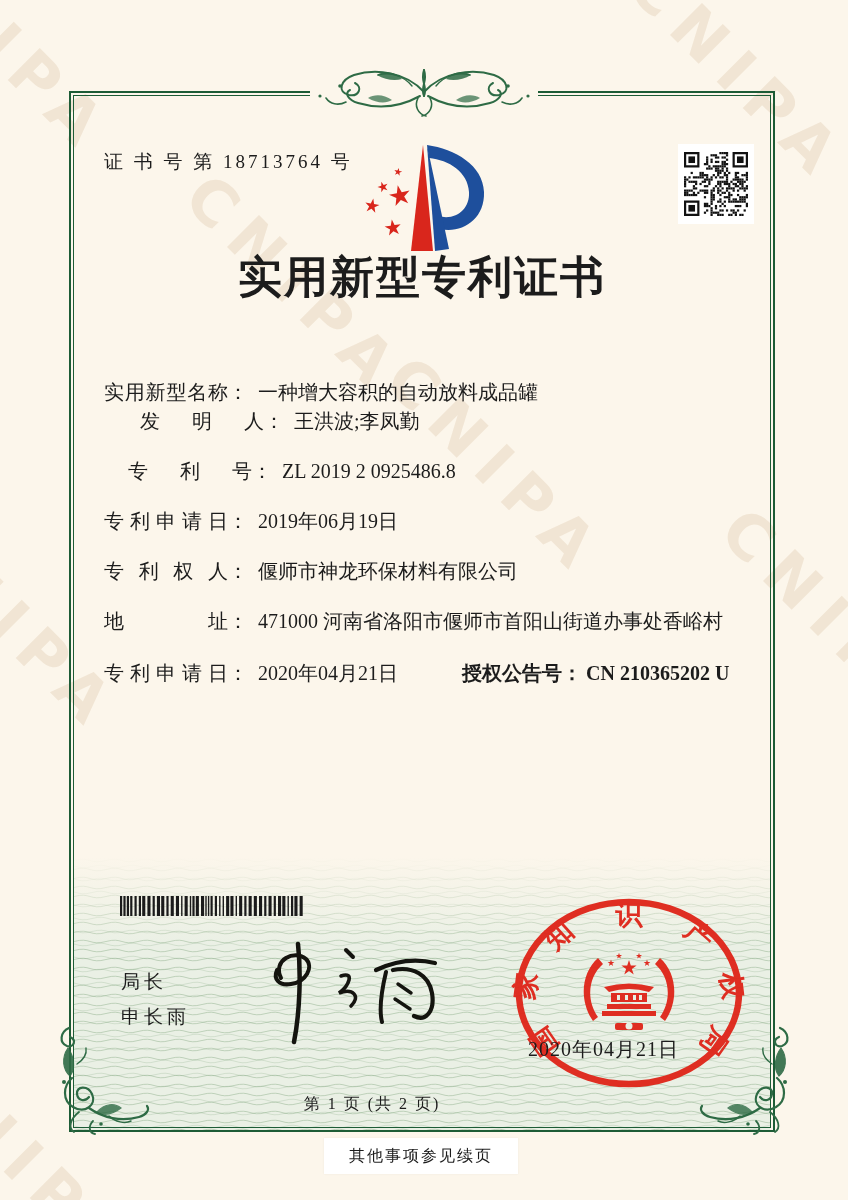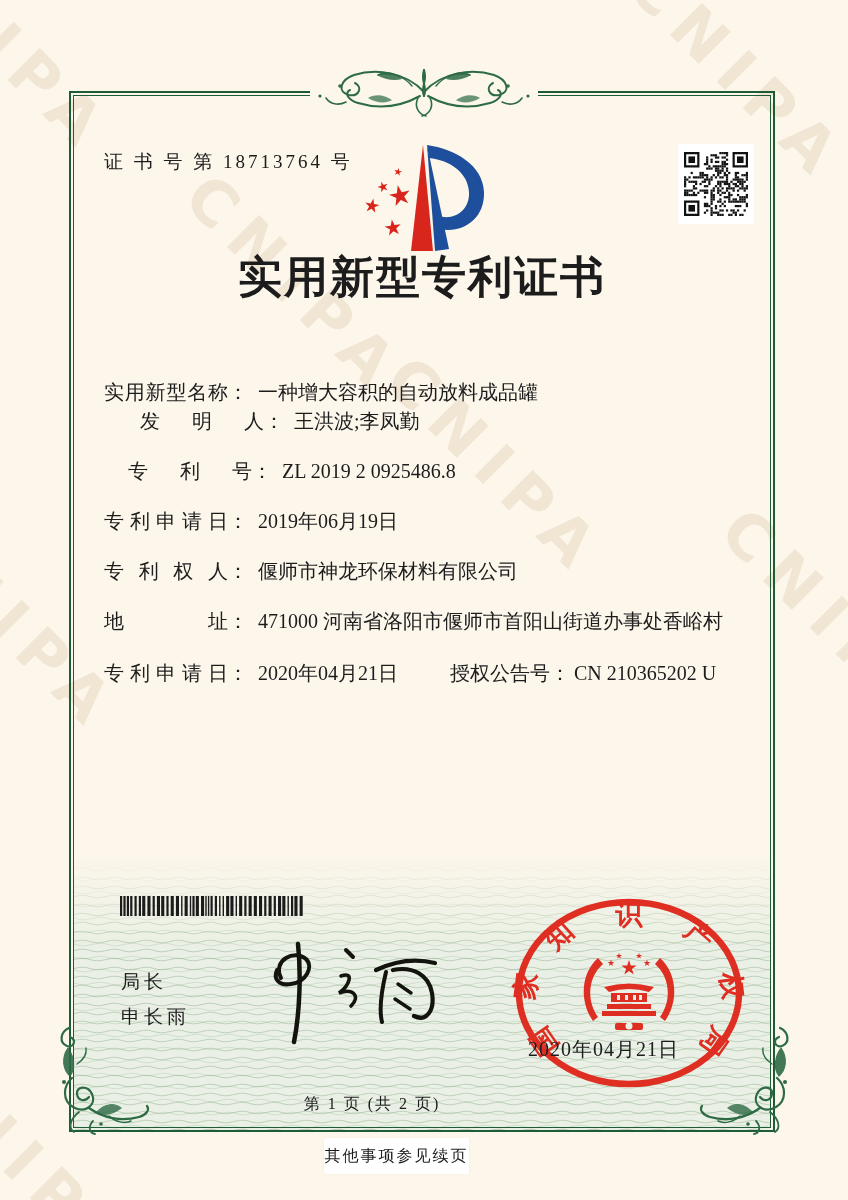--- a/index.html
+++ b/index.html
@@ -59,21 +59,21 @@
     font-family:"Liberation Sans","DejaVu Sans",sans-serif;letter-spacing:4px;
   }
   .seal-date{
     position:absolute;left:528px;top:1036px;z-index:5;font-size:20px;letter-spacing:1px;
   }
   .page-info{
     position:absolute;left:69px;top:1094px;width:606px;text-align:center;
     font-size:16px;z-index:3;letter-spacing:2px;
   }
   .note-box{
-    position:absolute;left:324px;top:1138px;width:145px;height:36px;z-index:3;
+    position:absolute;left:324px;top:1138px;width:194px;height:36px;z-index:3;
     background:#ffffff;text-align:center;line-height:36px;font-size:16px;letter-spacing:2px;
     box-shadow:0 0 2px rgba(0,0,0,0.06);
   }
   .qr-box{
     position:absolute;left:678px;top:144px;width:76px;height:80px;background:#fff;z-index:3;
   }
   svg{display:block;}
   .seal-svg{position:absolute;left:505px;top:893px;z-index:4;opacity:0.95;}
   .sig-svg{position:absolute;left:243px;top:938px;z-index:4;}
   .bar-svg{position:absolute;left:120px;top:896px;z-index:3;}
@@ -475,21 +475,21 @@
 </div>
 <div class="row" style="top:558px;">
   <span class="lbl">专利权人</span><span>：</span><span class="val">偃师市神龙环保材料有限公司</span>
 </div>
 <div class="row" style="top:608px;">
   <span class="lbl">地址</span><span>：</span><span class="val">471000 河南省洛阳市偃师市首阳山街道办事处香峪村</span>
 </div>
 <div class="row" style="top:660px;">
   <span class="lbl">专利申请日</span><span>：</span><span class="val">2020年04月21日</span>
 </div>
-<div class="row" style="top:660px;left:450px;">
+<div class="row" style="top:660px;left:462px;font-weight:bold;">
   <span>授权公告号</span><span>：</span><span class="val" style="margin-left:4px;">CN 210365202 U</span>
 </div>
 
 <div class="body-text">
 </div>
 
 <svg id="barcode" class="bar-svg" width="184" height="20">
     <rect x="0.0" y="0" width="2.2" height="20" fill="#1b1b1b"></rect>
     <rect x="3.4" y="0" width="2.2" height="20" fill="#1b1b1b"></rect>
     <rect x="6.8" y="0" width="2.2" height="20" fill="#1b1b1b"></rect>

